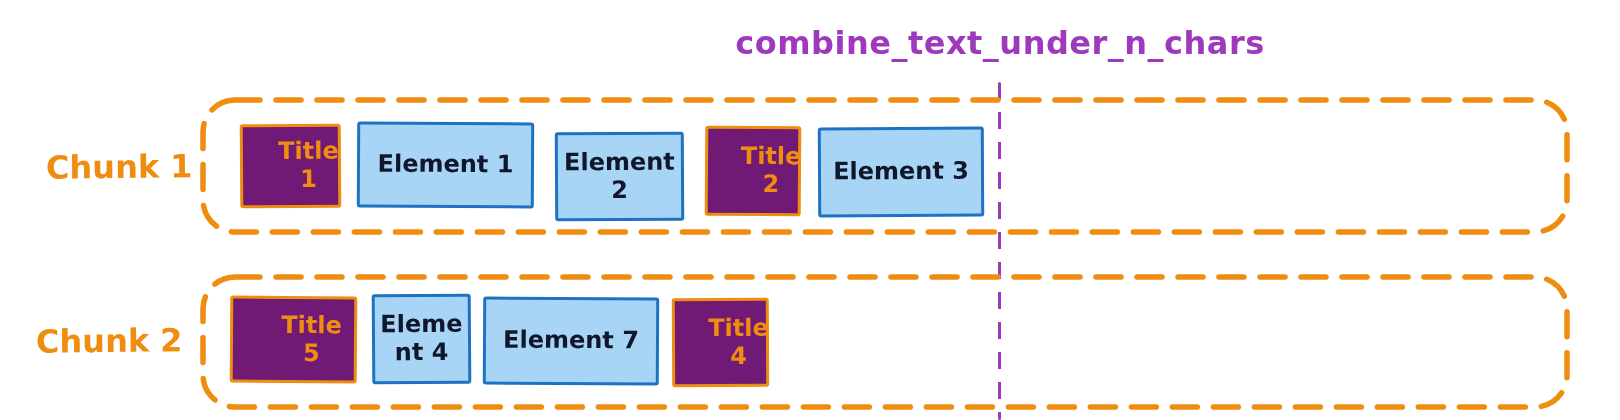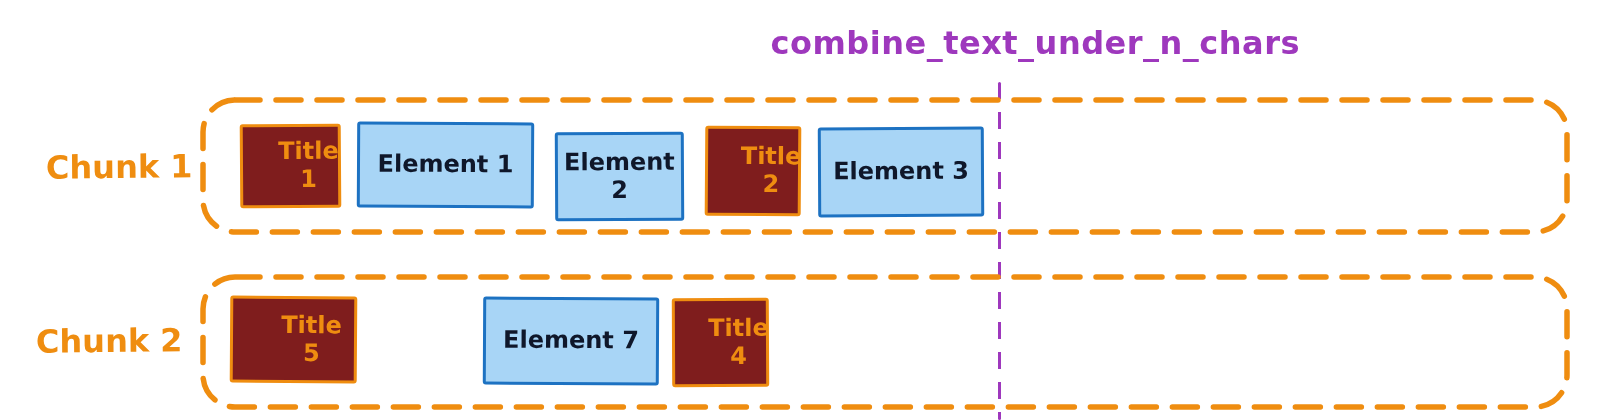--- a/index.html
+++ b/index.html
@@ -15,21 +15,21 @@
     background: #ffffff;
     overflow: hidden;
   }
 
   
   .divider-label {
     position: absolute;
     left: 700px;
     top: 24px;
     width: 600px;
-    text-align: right;
+    text-align: center;
     font-size: 32px;
     font-weight: bold;
     letter-spacing: 0.5px;
     color: #9e38bd;
     white-space: nowrap;
   }
   .divider-line {
     position: absolute;
     left: 998px;
     top: 82px;
@@ -68,21 +68,21 @@
     align-items: center;
     justify-content: center;
     text-align: center;
     white-space: pre-line;
     font-size: 24px;
     font-weight: bold;
     line-height: 1.15;
     border-radius: 3px;
   }
   .title-node {
-    background: #7f1d1d;
+    background: #701a75;
     border: 3px solid #ef8d10;
     color: #ef8d10;
     padding-left: 36px;
   }
   .element-node {
     background: #a8d5f6;
     border: 3px solid #1d72c2;
     color: #0f172a;
   }
 
@@ -119,17 +119,19 @@
 2</div>
   <div class="node title-node n14">Title
 2</div>
   <div class="node element-node n15">Element 3</div>
 
   <div class="chunk-label cl2">Chunk 2</div>
   <svg class="chunk-frame" style="left:198px; top:272px;" width="1374" height="140">
     <rect x="5" y="5" width="1364" height="130" rx="32" ry="32" fill="none" stroke="#ef8d10" stroke-width="5.5" stroke-dasharray="25 16" stroke-linecap="round"></rect>
   </svg>
   <div class="node title-node n21">Title 5</div>
+  <div class="node element-node n22">Eleme
+nt 4</div>
   <div class="node element-node n23">Element 7</div>
   <div class="node title-node n24">Title
 4</div>
 
 </div>
 
 </body></html>

